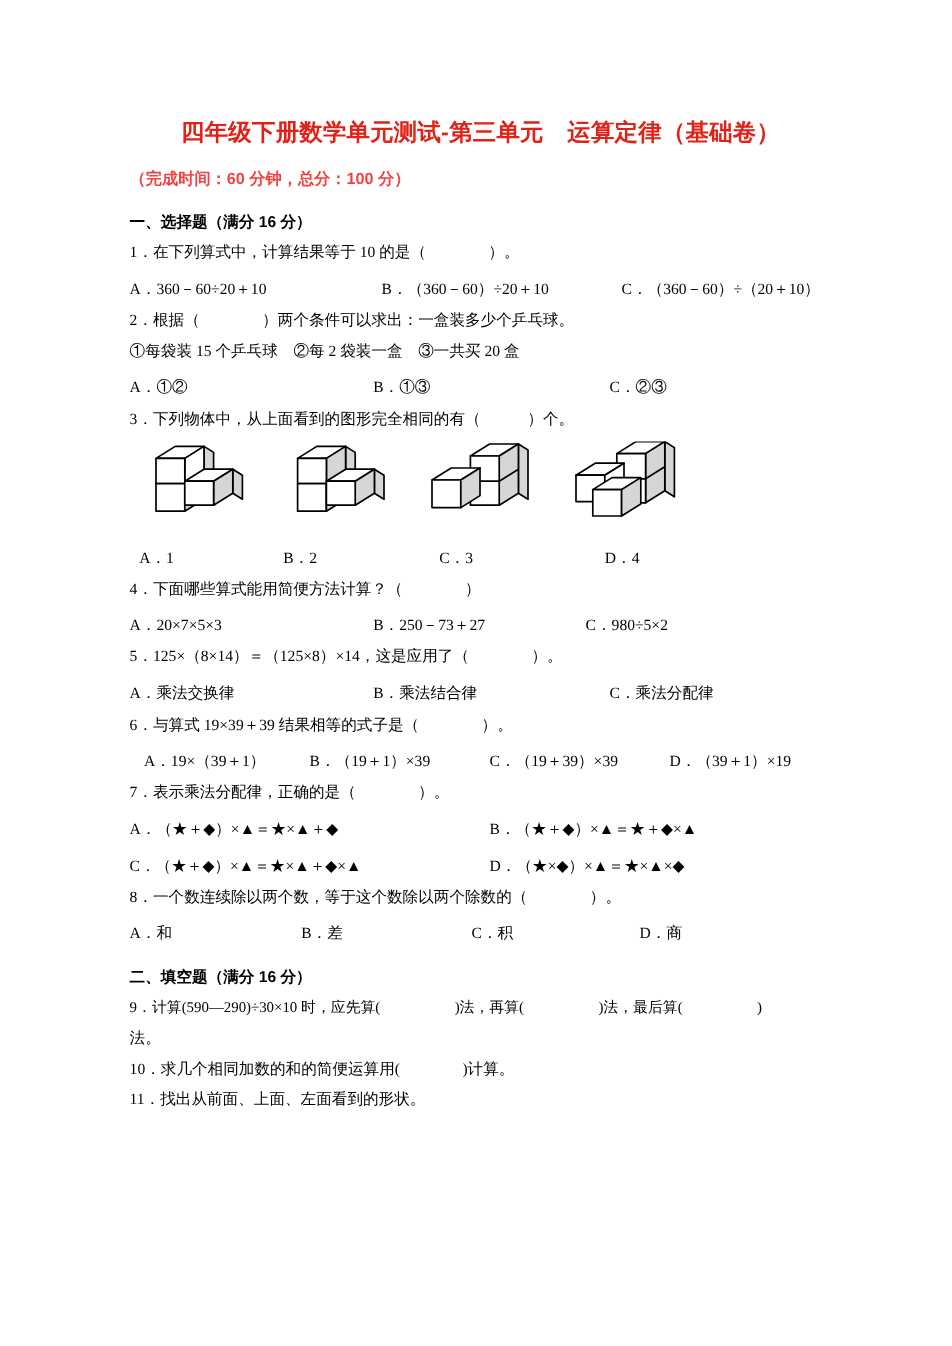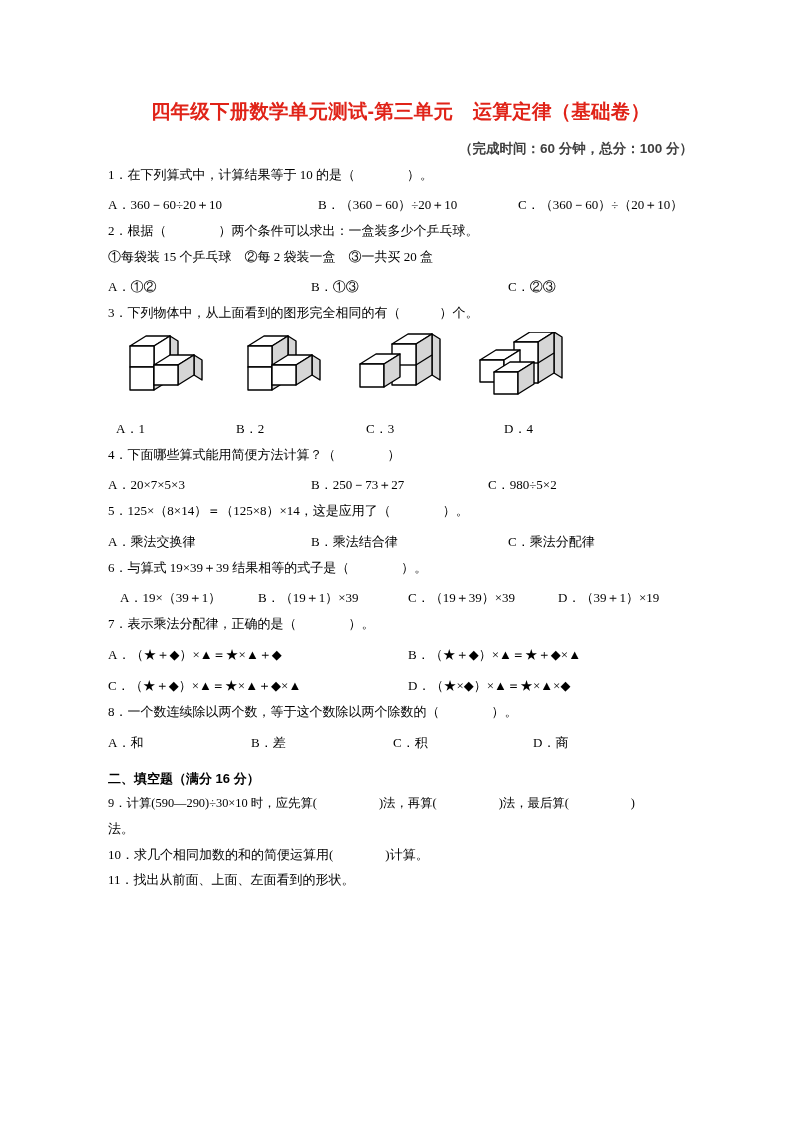--- a/index.html
+++ b/index.html
@@ -35,25 +35,25 @@
     font-family: "Liberation Sans", "DejaVu Sans", sans-serif;
     font-weight: bold;
     font-size: 19.5px;
     letter-spacing: 0.2px;
     color: #e02318;
     margin-top: 100px;
     line-height: 1.2;
     white-space: nowrap;
   }
   .doc-subtitle {
-    text-align: right;
+    text-align: left;
     font-family: "Liberation Sans", "DejaVu Sans", sans-serif;
     font-weight: bold;
     font-size: 13.5px;
-    color: #404040;
+    color: #ef4444;
     margin-top: 18px;
     line-height: 1.2;
   }
 
   
   .section-head {
     font-family: "Liberation Sans", "DejaVu Sans", sans-serif;
     font-weight: bold;
     font-size: 13px;
     margin-top: 19px;
@@ -93,20 +93,21 @@
 </style>
 </head>
 <body>
 
 <div class="page">
   <div class="inner">
 
     <div class="doc-title" style="color: rgb(224, 35, 24);">四年级下册数学单元测试-第三单元　运算定律（基础卷）</div>
     <div class="doc-subtitle">（完成时间：60 分钟，总分：100 分）</div>
 
+    <div class="section-head">一、选择题（满分 16 分）</div>
 
     <div class="q">1．在下列算式中，计算结果等于 10 的是（　　　　）。</div>
     <div class="opts">
       <span class="opt" style="left:0px">A．360－60÷20＋10</span>
       <span class="opt" style="left:210px">B．（360－60）÷20＋10</span>
       <span class="opt" style="left:410px">C．（360－60）÷（20＋10）</span>
     </div>
 
     <div class="q">2．根据（　　　　）两个条件可以求出：一盒装多少个乒乓球。</div>
     <div class="q">①每袋装 15 个乒乓球　②每 2 袋装一盒　③一共买 20 盒</div>

